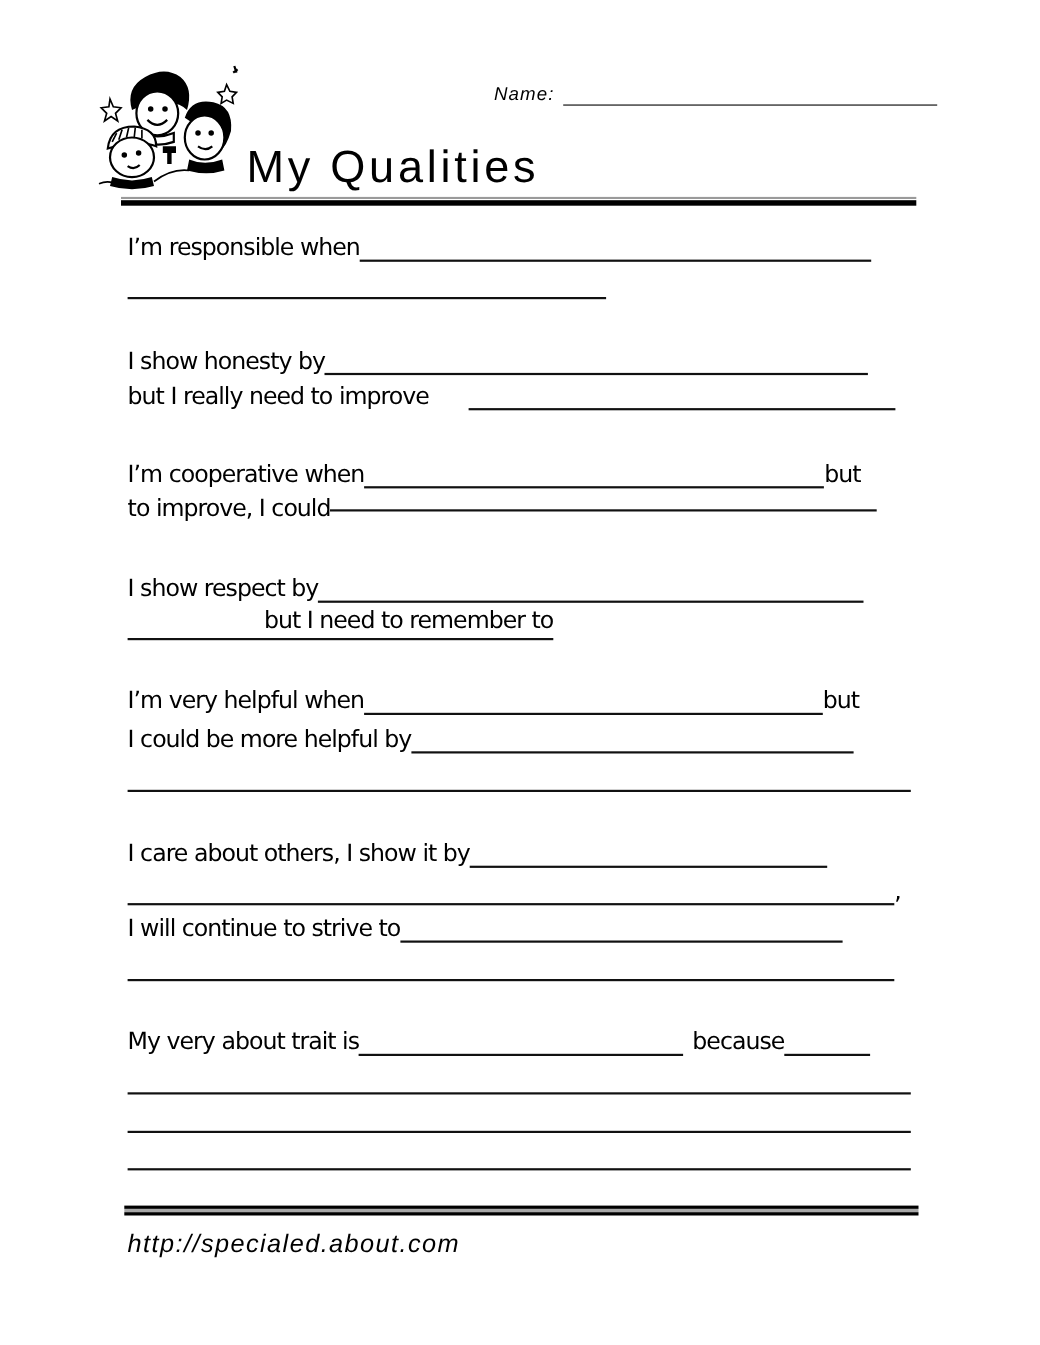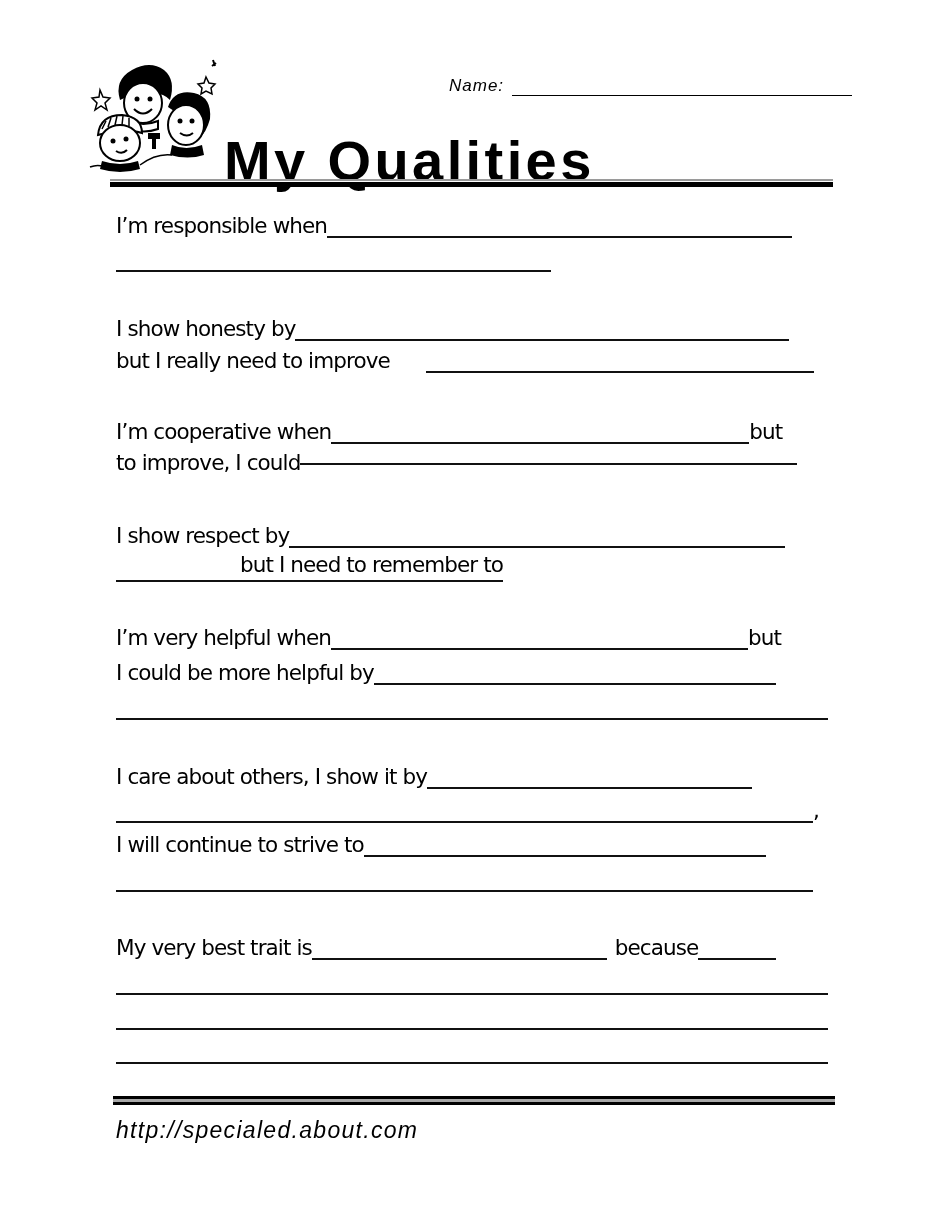--- a/index.html
+++ b/index.html
@@ -6,22 +6,22 @@
   body { width: 945px; height: 1223px; position: relative; overflow: hidden; color: #000; }
   .abs { position: absolute; }
   .name-label {
     left: 449px; top: 76px;
     font-family: "Liberation Sans", sans-serif; font-style: italic;
     font-size: 17px; letter-spacing: 1px; white-space: nowrap;
   }
   .name-line { left: 512px; top: 95px; width: 340px; height: 0; border-bottom: 1.5px solid #000; }
   .title {
     left: 224px; top: 128px;
-    font-family: "Liberation Sans", sans-serif; font-weight: bold;
-    font-size: 56px; letter-spacing: 3.4px; white-space: nowrap;
+    font-family: "Liberation Sans", sans-serif; font-weight: normal;
+    font-size: 41px; letter-spacing: 3.4px; white-space: nowrap;
   }
   .rule-top { left: 110px; width: 723px; }
   .rule-top .g { height: 2px; background: #9a9a9a; }
   .rule-top .w { height: 1px; background: #fff; }
   .rule-top .b { height: 5px; background: #000; }
   .rule-bot { left: 113px; width: 722px; }
   .rule-bot .b1 { height: 3px; background: #000; }
   .rule-bot .g { height: 3px; background: #a8a8a8; }
   .rule-bot .b2 { height: 3px; background: #000; }
   .line-row {
@@ -143,21 +143,21 @@
 </div>
 <div class="line-row" style="top:829px;">
   <span class="txt">I will continue to strive to</span>
   <span class="blank" style="width:402px;"></span>
 </div>
 <div class="line-row" style="top:864px;">
   <span class="blank" style="width:697px;"></span>
 </div>
 
 <div class="line-row" style="top:932px;">
-  <span class="txt">My very best trait is</span>
+  <span class="txt">My very about trait is</span>
   <span class="blank" style="width:295px; margin-right:8px;"></span>
   <span class="txt">because</span>
   <span class="blank" style="width:78px;"></span>
 </div>
 <div class="line-row" style="top:967px;">
   <span class="blank" style="width:712px;"></span>
 </div>
 <div class="line-row" style="top:1002px;">
   <span class="blank" style="width:712px;"></span>
 </div>

